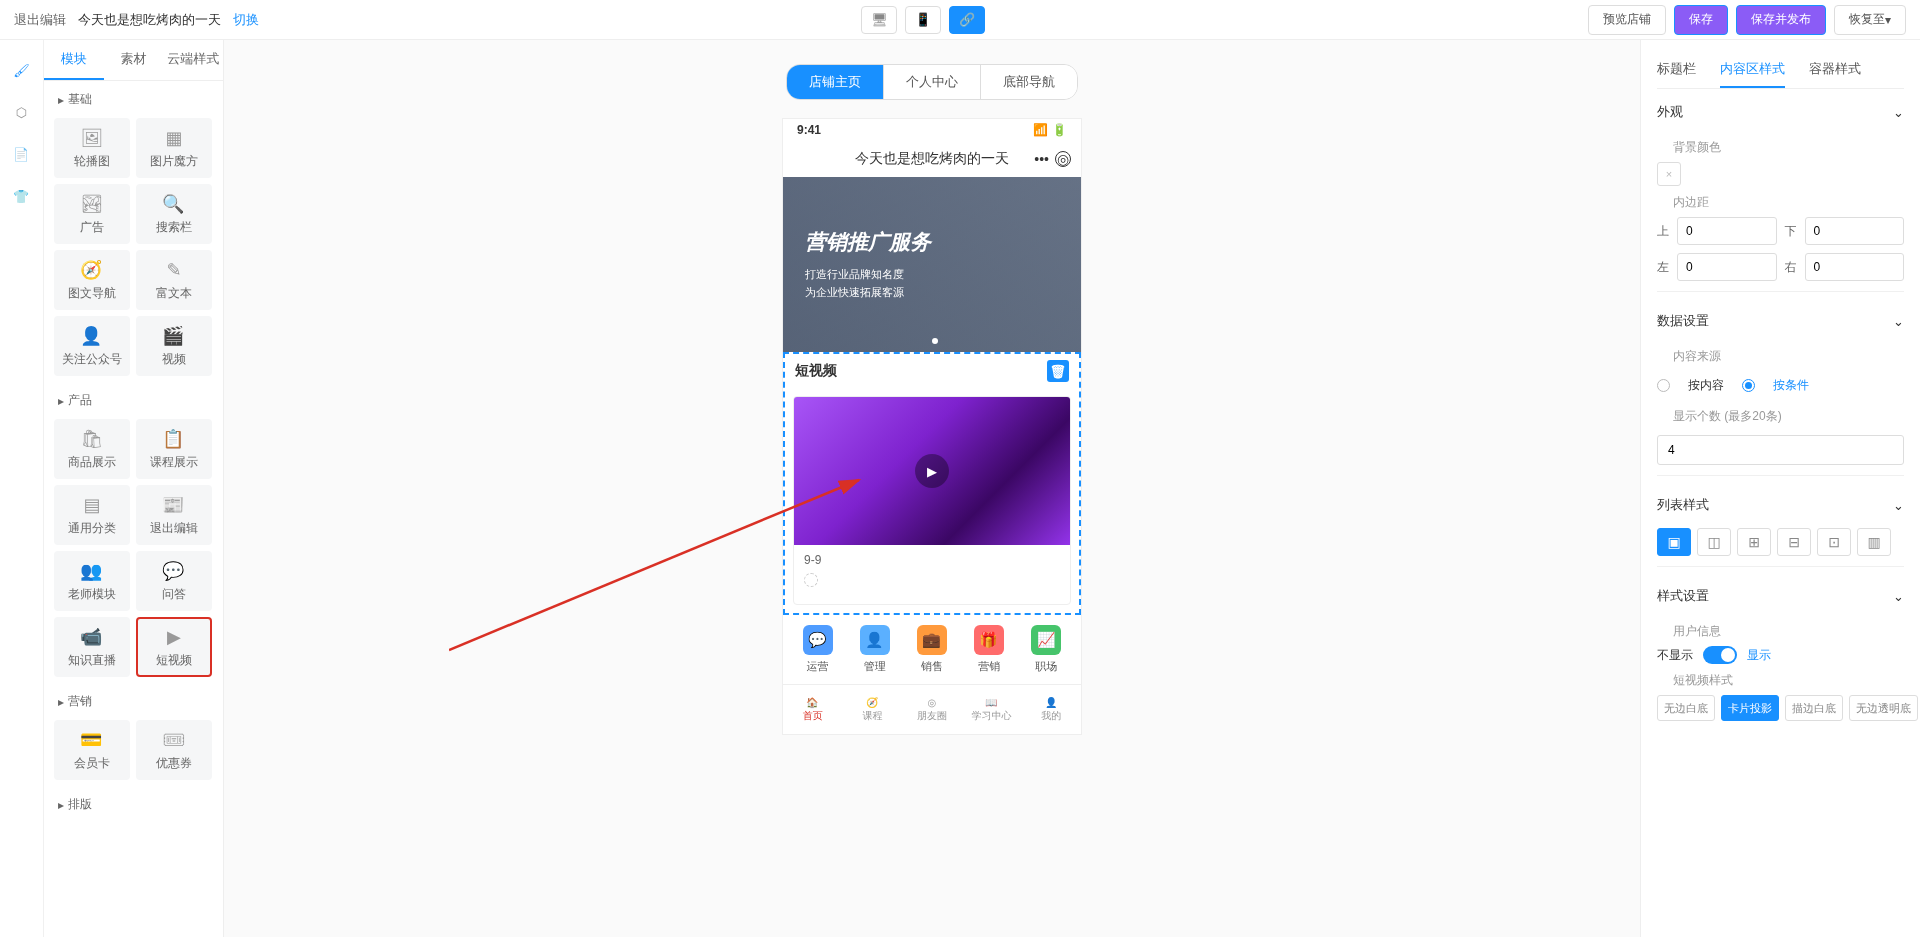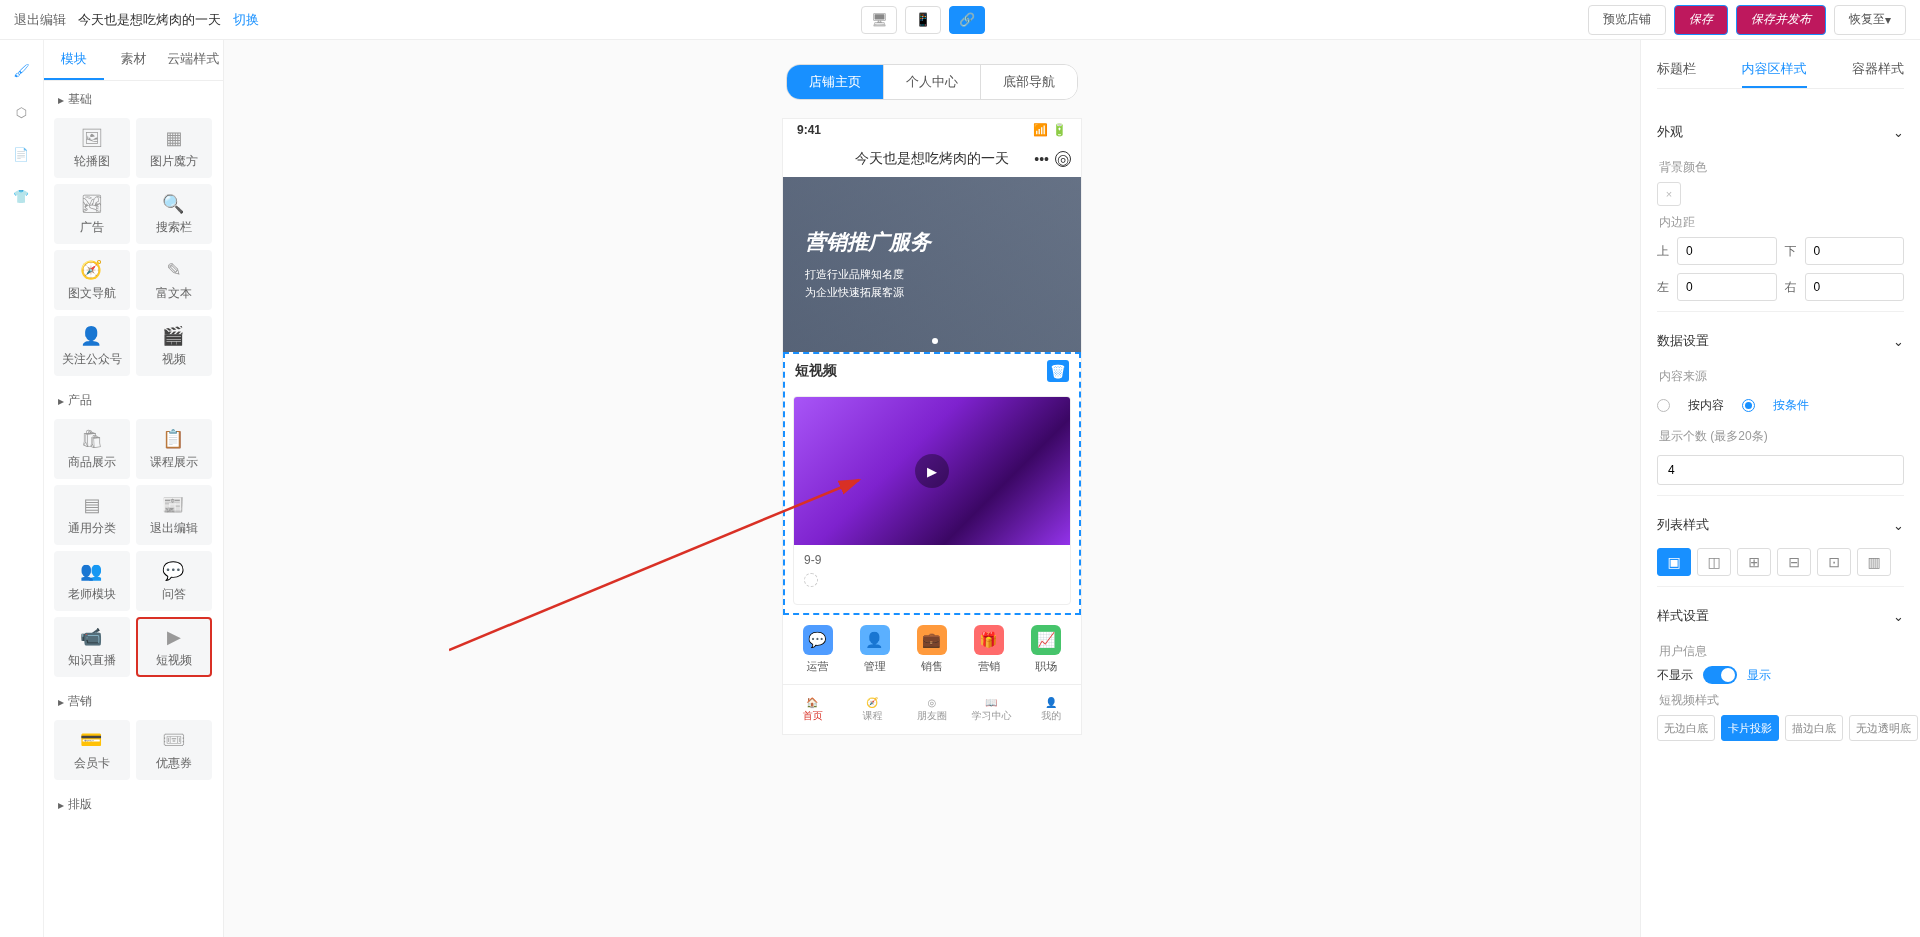--- a/index.html
+++ b/index.html
@@ -9,21 +9,21 @@
 .topbar { height: 40px; border-bottom: 1px solid #eee; display: flex; align-items: center; padding: 0 14px; background: #fff; }
 .topbar-left { display: flex; align-items: center; gap: 12px; }
 .topbar-link { color: #666; font-size: 13px; }
 .topbar-title { color: #333; font-size: 13px; }
 .switch-link { color: #1890ff; font-size: 13px; }
 .topbar-center { flex: 1; display: flex; justify-content: center; align-items: center; gap: 8px; }
 .device-btn { width: 36px; height: 28px; border: 1px solid #ddd; border-radius: 4px; background: #fff; display: flex; align-items: center; justify-content: center; color: #888; }
 .device-btn.active { background: #1890ff; border-color: #1890ff; color: #fff; }
 .topbar-right { display: flex; align-items: center; gap: 8px; }
 .btn { height: 30px; padding: 0 14px; border-radius: 4px; border: 1px solid #ddd; background: #fff; font-size: 12px; color: #555; display: flex; align-items: center; }
-.btn-primary { background: #be185d; border-color: #1890ff; color: #fff; font-style: italic; }
+.btn-primary { background: #8b5cf6; border-color: #1890ff; color: #fff; }
 
 
 .layout { display: flex; height: calc(100vh - 40px); }
 
 
 .rail { width: 44px; background: #fff; border-right: 1px solid #f0f0f0; display: flex; flex-direction: column; align-items: center; padding-top: 20px; gap: 22px; color: #999; }
 .rail-item { width: 20px; height: 20px; display: flex; align-items: center; justify-content: center; }
 .rail-item.active { color: #1890ff; }
 
 
@@ -71,25 +71,25 @@
 .tabbar { display: flex; border-top: 1px solid #eee; height: 50px; }
 .tabbar-item { flex: 1; display: flex; flex-direction: column; align-items: center; justify-content: center; gap: 1px; font-size: 10px; color: #999; }
 .tabbar-item.active { color: #d93025; }
 
 
 .arrow-svg { position: absolute; top: 430px; left: 225px; pointer-events: none; }
 
 
 .inspector { width: 280px; border-left: 1px solid #eee; background: #fff; padding: 12px 16px; overflow-y: auto; }
 .inspector-title { text-align: center; font-size: 14px; color: #333; padding: 6px 0 14px; }
-.inspector-tabs { display: flex; gap: 40px; border-bottom: 1px solid #eee; margin-bottom: 24px; justify-content: space-between; }
+.inspector-tabs { display: flex; gap: 24px; border-bottom: 1px solid #eee; margin-bottom: 4px; }
 .inspector-tab { padding: 8px 0; font-size: 13px; color: #555; }
 .inspector-tab.active { color: #1890ff; border-bottom: 2px solid #1890ff; }
 .insp-section-hd { display: flex; justify-content: space-between; align-items: center; padding: 10px 0; font-size: 13px; color: #333; }
-.insp-label { font-size: 12px; color: #999; margin: 8px 2px 6px; }
+.insp-label { font-size: 12px; color: #999; margin: 8px 16px 6px; }
 .color-box { width: 24px; height: 24px; border: 1px solid #ddd; border-radius: 3px; display: flex; align-items: center; justify-content: center; color: #bbb; font-size: 11px; }
 .padding-grid { display: grid; grid-template-columns: auto 1fr auto 1fr; gap: 8px; align-items: center; font-size: 12px; color: #666; }
 .padding-grid input { width: 100%; height: 28px; border: 1px solid #ddd; border-radius: 3px; padding: 0 8px; font-size: 12px; }
 .radio-row { display: flex; gap: 18px; align-items: center; font-size: 12px; padding: 6px 0; }
 .radio { width: 13px; height: 13px; border: 1px solid #bbb; border-radius: 50%; display: inline-flex; align-items: center; justify-content: center; }
 .radio.checked { border-color: #1890ff; }
 .radio.checked::after { content: ""; width: 7px; height: 7px; background: #1890ff; border-radius: 50%; }
 .count-input { width: 100%; height: 30px; border: 1px solid #ddd; border-radius: 3px; padding: 0 10px; font-size: 12px; margin-top: 4px; }
 .layout-row { display: flex; gap: 6px; margin-top: 4px; }
 .layout-opt { width: 34px; height: 28px; border: 1px solid #ddd; border-radius: 3px; display: flex; align-items: center; justify-content: center; color: #888; font-size: 14px; }

